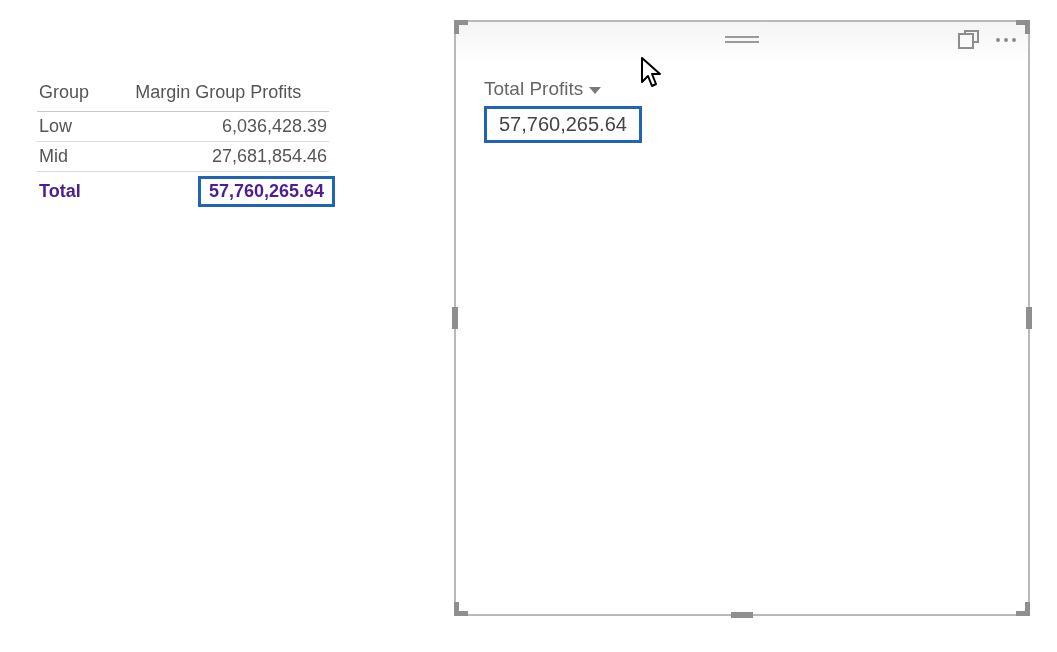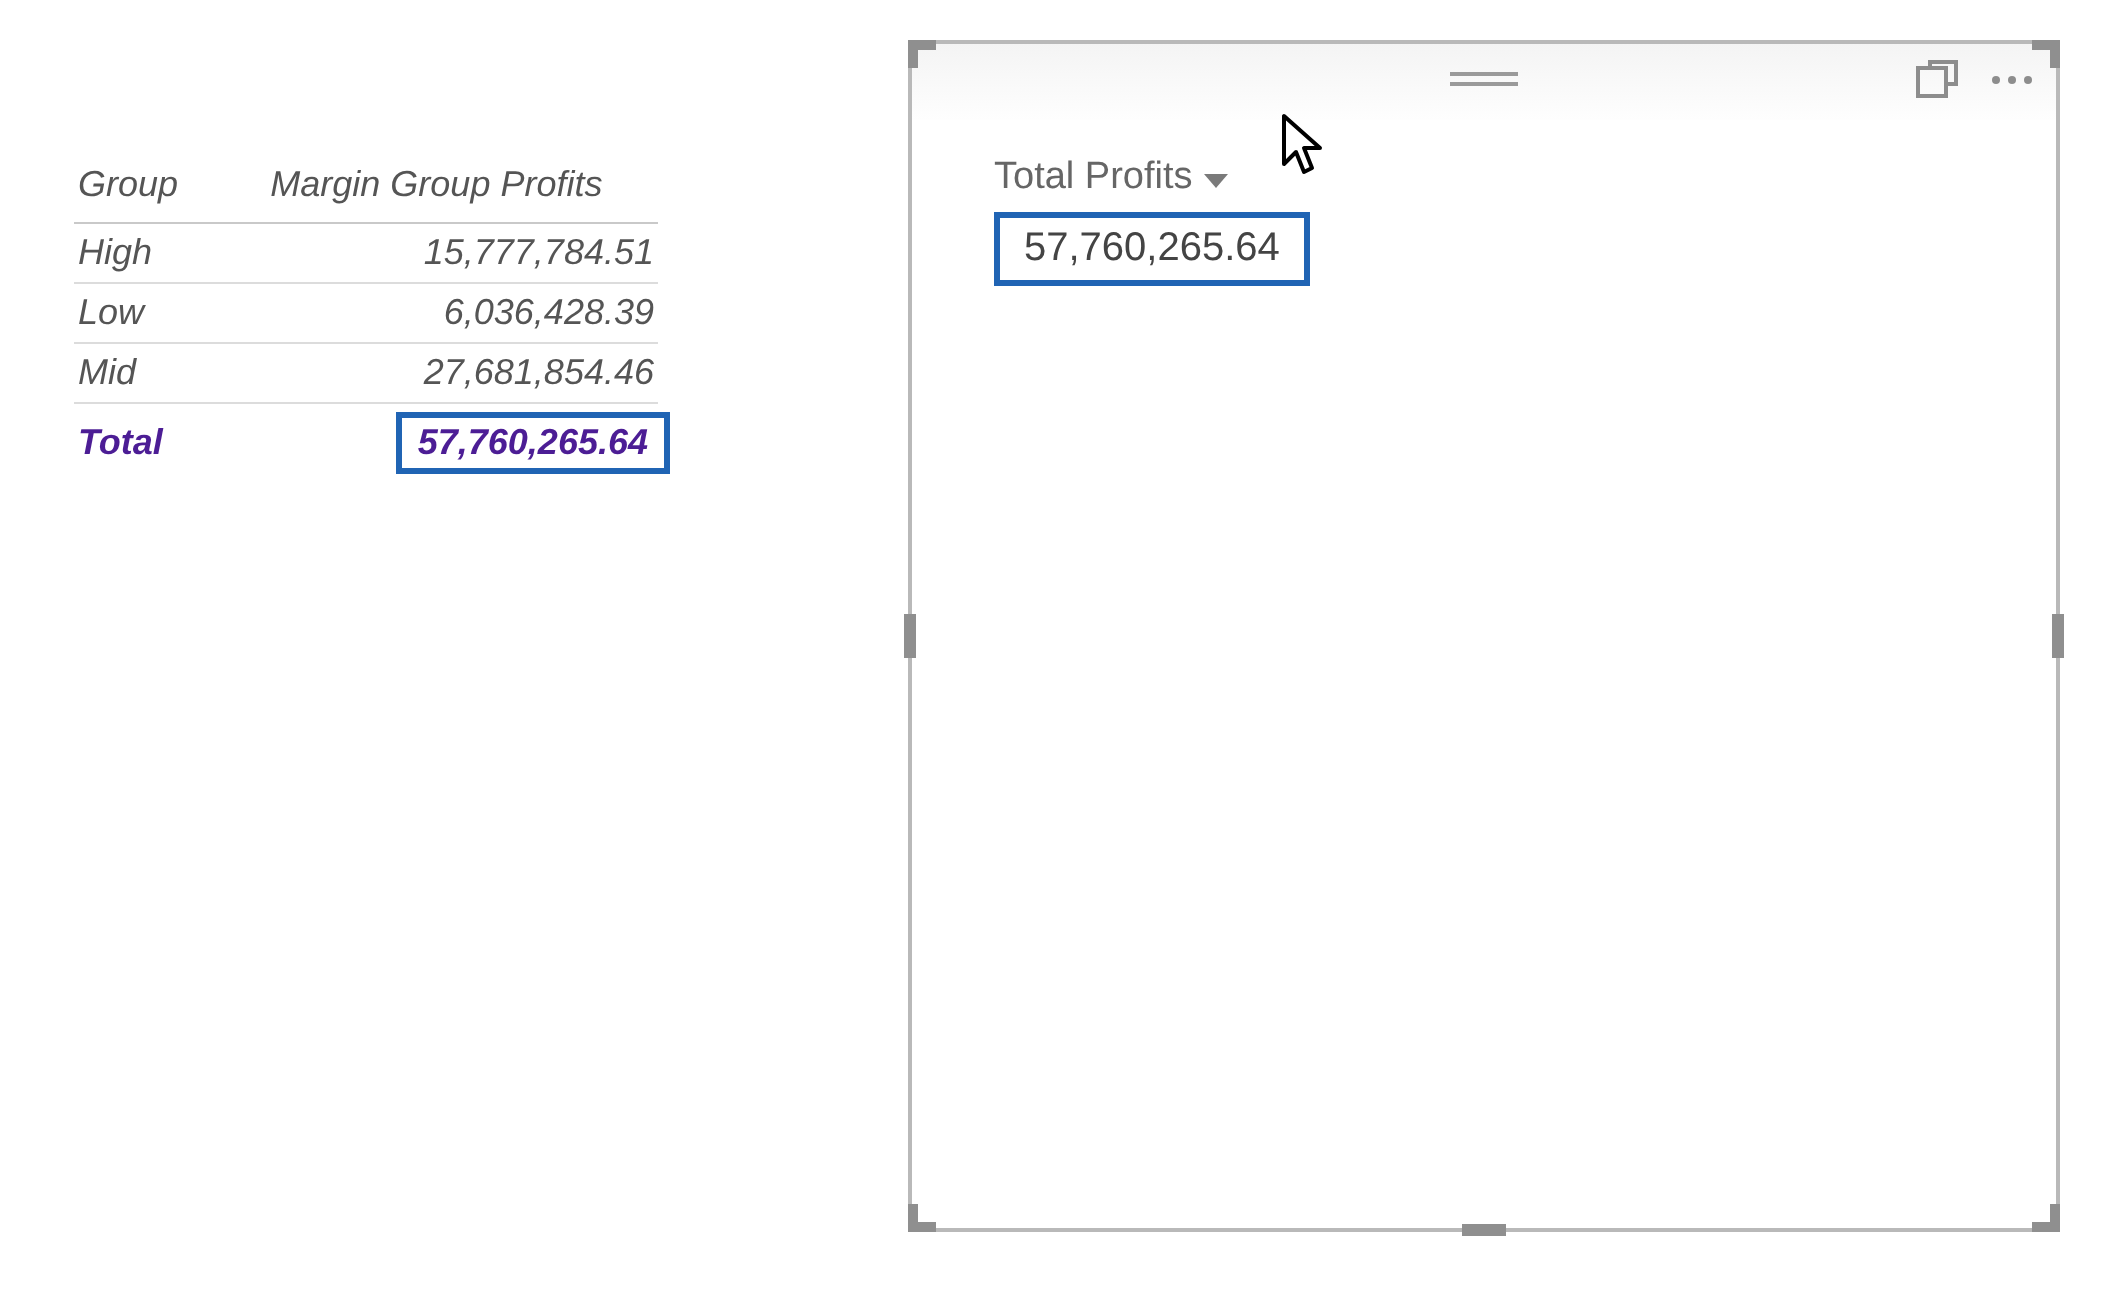--- a/index.html
+++ b/index.html
@@ -14,21 +14,20 @@
     position: relative;
     overflow: hidden;
   }
 
   
   .matrix {
     position: absolute;
     left: 37px;
     top: 78px;
     width: 292px;
-    font-style: italic;
   }
   .matrix table {
     width: 100%;
     border-collapse: collapse;
   }
   .matrix th {
     text-align: left;
     font-weight: 400;
     color: #555;
     padding: 4px 2px 8px 2px;
@@ -113,21 +112,21 @@
     padding: 4px 2px;
   }
   .more-icon span {
     width: 4px; height: 4px;
     background: #8d8d8d;
     border-radius: 50%;
   }
 
   
   .card-body {
-    padding: 18px 41px;
+    padding: 18px 28px;
   }
   .card-title-row {
     display: flex;
     align-items: center;
     gap: 6px;
     color: #666;
     font-size: 19px;
     margin-bottom: 6px;
   }
   .card-title-row .chev {
@@ -195,24 +194,20 @@
 
 <div class="matrix">
   <table>
     <thead>
       <tr>
         <th>Group</th>
         <th class="num">Margin Group Profits</th>
       </tr>
     </thead>
     <tbody>
-      <tr>
-        <td>High</td>
-        <td class="num">15,777,784.51</td>
-      </tr>
       <tr>
         <td>Low</td>
         <td class="num">6,036,428.39</td>
       </tr>
       <tr>
         <td>Mid</td>
         <td class="num">27,681,854.46</td>
       </tr>
       <tr class="total-row">
         <td>Total</td>

